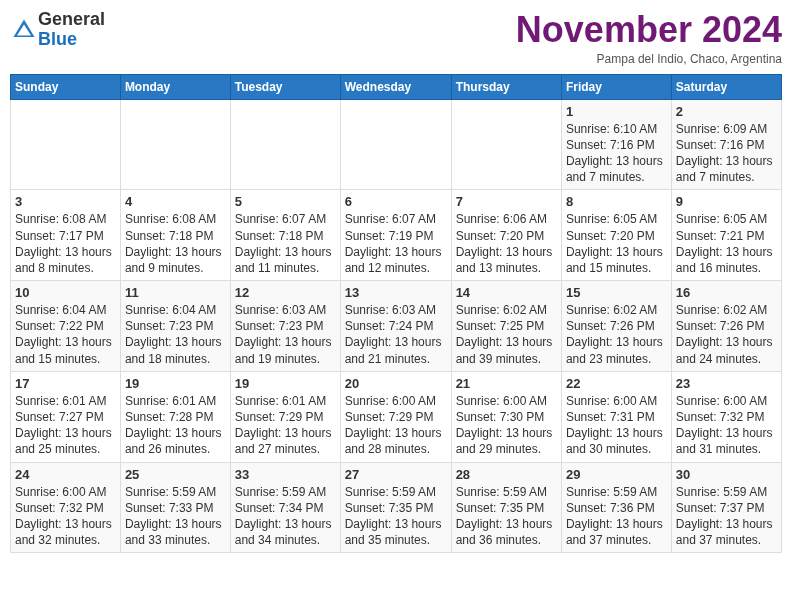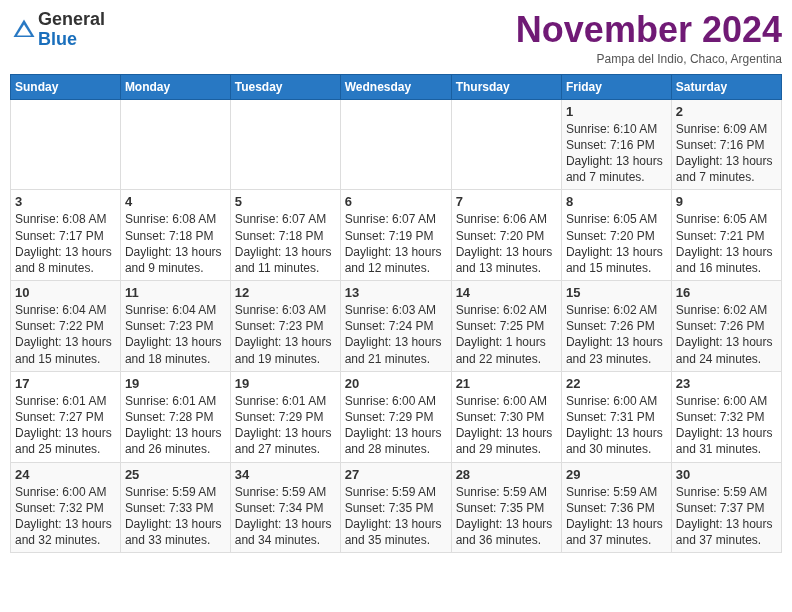--- a/index.html
+++ b/index.html
@@ -235,21 +235,21 @@
             <div>Sunrise: 6:03 AM</div>
             <div>Sunset: 7:24 PM</div>
             <div>Daylight: 13 hours and 21 minutes.</div>
           </div>
         </td>
         <td>
           <div class="day-number">14</div>
           <div class="day-info">
             <div>Sunrise: 6:02 AM</div>
             <div>Sunset: 7:25 PM</div>
-            <div>Daylight: 1 hours and 22 minutes.</div>
+            <div>Daylight: 13 hours and 39 minutes.</div>
           </div>
         </td>
         <td>
           <div class="day-number">15</div>
           <div class="day-info">
             <div>Sunrise: 6:02 AM</div>
             <div>Sunset: 7:26 PM</div>
             <div>Daylight: 13 hours and 23 minutes.</div>
           </div>
         </td>
@@ -331,21 +331,21 @@
         </td>
         <td>
           <div class="day-number">25</div>
           <div class="day-info">
             <div>Sunrise: 5:59 AM</div>
             <div>Sunset: 7:33 PM</div>
             <div>Daylight: 13 hours and 33 minutes.</div>
           </div>
         </td>
         <td>
-          <div class="day-number">34</div>
+          <div class="day-number">33</div>
           <div class="day-info">
             <div>Sunrise: 5:59 AM</div>
             <div>Sunset: 7:34 PM</div>
             <div>Daylight: 13 hours and 34 minutes.</div>
           </div>
         </td>
         <td>
           <div class="day-number">27</div>
           <div class="day-info">
             <div>Sunrise: 5:59 AM</div>

